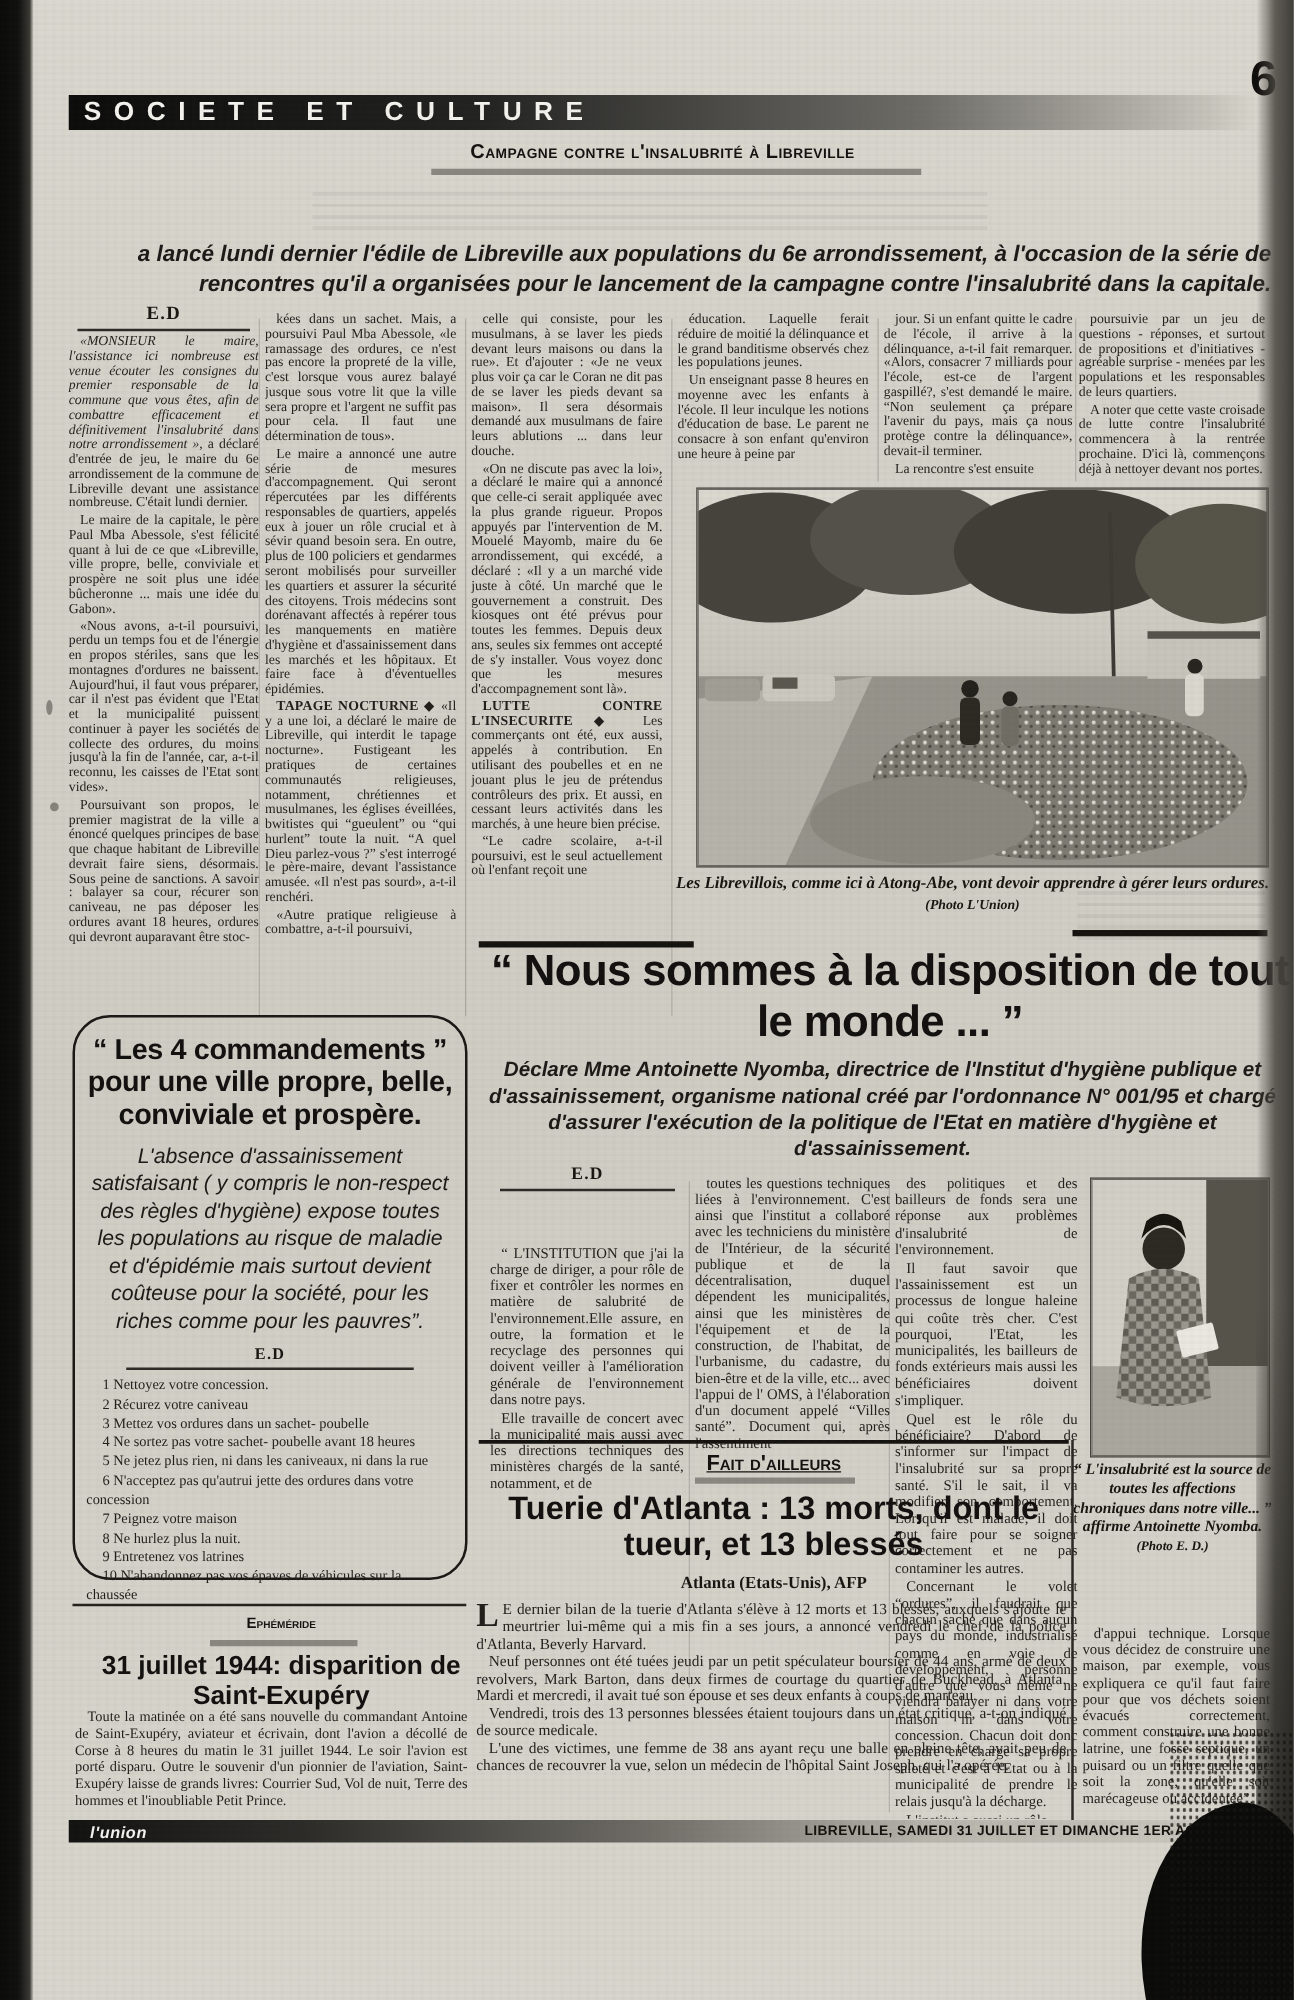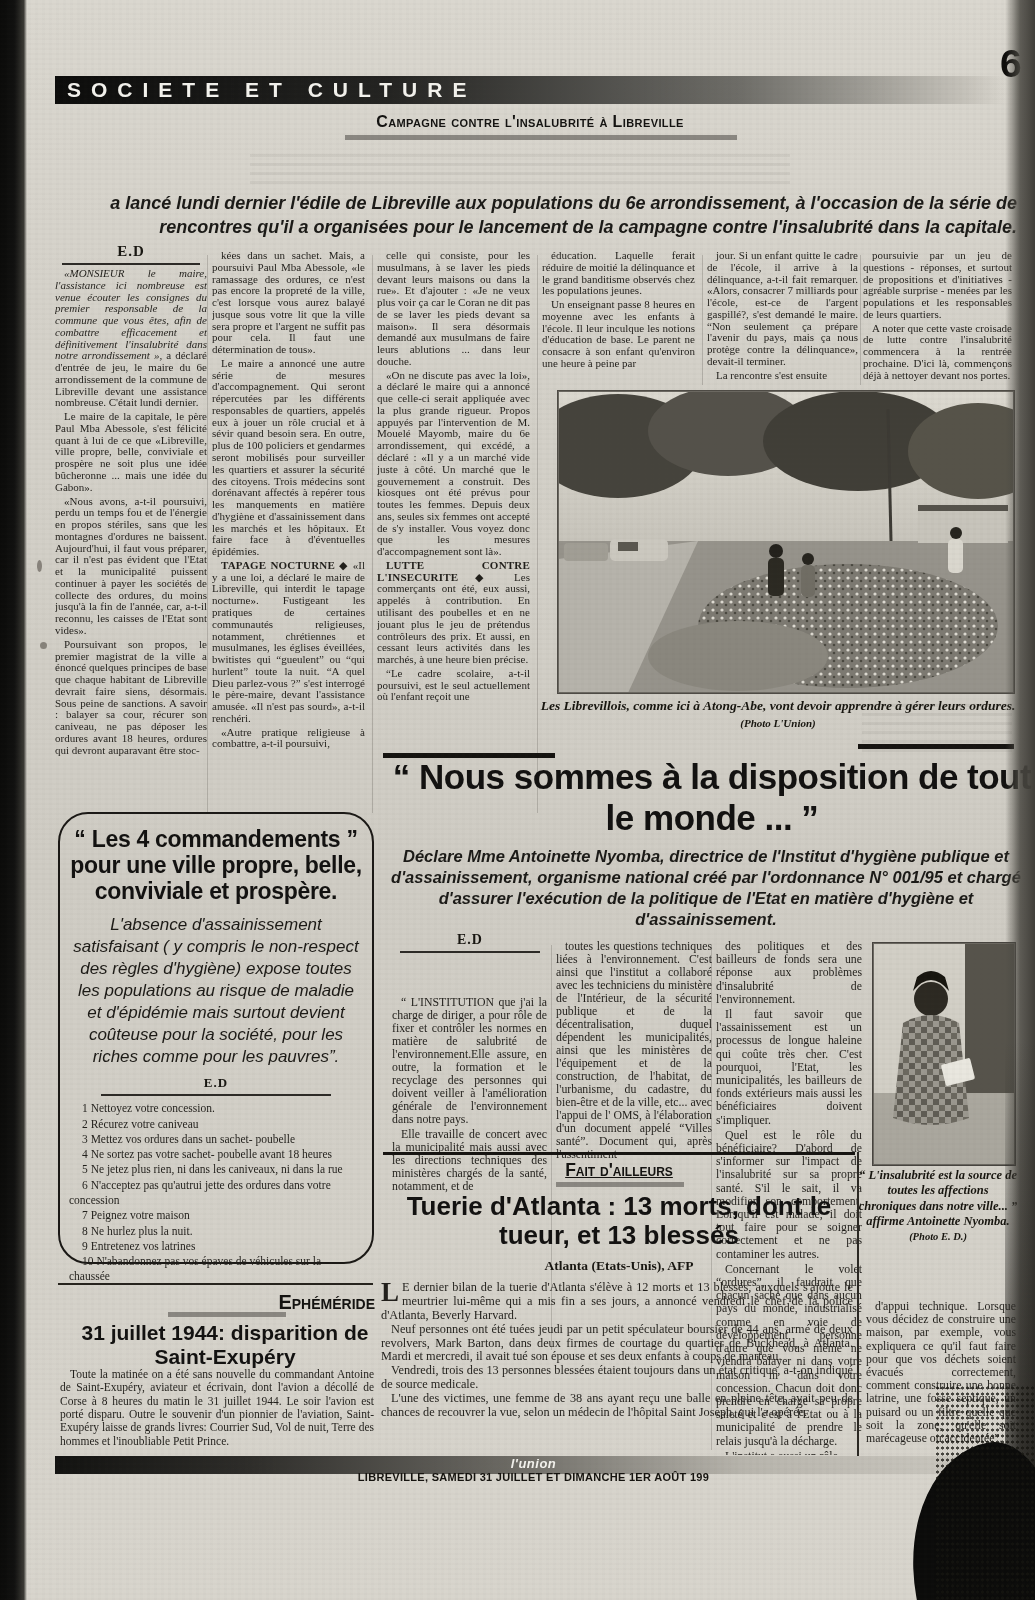--- a/index.html
+++ b/index.html
@@ -86,22 +86,22 @@
 
   .cbox{position:absolute;left:58px;top:812px;width:316px;height:452px;box-sizing:border-box;
     border:2.5px solid #1a1815;border-radius:30px;padding:12px 9px 6px 9px;}
   .cbox-title{text-align:center;font-weight:bold;font-size:23px;line-height:1.14;color:#121110;letter-spacing:-.3px;}
   .cbox-intro{margin-top:9px;text-align:center;font-style:italic;font-size:17px;line-height:1.3;color:#1c1a16;}
   .cbox-byline{width:230px;margin:7px auto 5px auto;font-size:13px;}
   .cbox-list{font-family:"Liberation Serif",serif;font-size:11.5px;line-height:1.33;color:#211f1b;}
   .cbox-list div{text-indent:13px;margin:0;}
 
   .eph-divider{left:58px;top:1283px;width:315px;height:2px;background:#25221c;}
-  .eph-kicker{position:absolute;left:75px;top:1291px;width:300px;text-align:right;
-    font-weight:bold;font-size:20px;font-variant:small-caps;color:#131210;}
+  .eph-kicker{position:absolute;left:75px;top:1291px;width:300px;text-align:center;
+    font-weight:bold;font-size:12px;font-variant:small-caps;color:#131210;}
   .eph-bar{left:168px;top:1312px;width:118px;}
   .eph-headline{position:absolute;left:68px;top:1321px;width:314px;text-align:center;
     font-weight:bold;font-size:21px;line-height:1.12;color:#121110;}
   .eph-body{position:absolute;left:60px;top:1368px;width:314px;font-family:"Liberation Serif",serif;
     font-size:11.5px;line-height:1.16;text-align:justify;color:#211f1b;}
   .eph-body p{margin:0;text-indent:10px;}
 
   .fait-rule{left:383px;top:1152px;width:472px;height:3px;}
   .fait-vrule{position:absolute;left:857px;top:1152px;width:2px;height:308px;background:#2b2823;}
   .fait-kicker{position:absolute;left:383px;top:1160px;width:472px;text-align:center;
@@ -110,22 +110,22 @@
   .fait-headline{position:absolute;left:383px;top:1192px;width:472px;text-align:center;
     font-weight:bold;font-size:26px;line-height:1.12;color:#121110;}
   .fait-dateline{position:absolute;left:383px;top:1258px;width:472px;text-align:center;
     font-family:"Liberation Serif",serif;font-weight:bold;font-size:13.5px;color:#181611;}
   .atlanta{left:381px;top:1281px;width:472px;height:178px;font-size:12.3px;line-height:1.13;}
   .atlanta p{text-indent:10px;margin:0;}
   .atlanta p:first-child{text-indent:0;}
   .dropcap{float:left;font-size:27px;line-height:22px;font-weight:bold;padding:0 3px 0 0;}
 
   .footer-bar{position:absolute;left:55px;top:1456px;width:957px;height:18px;box-sizing:border-box;
-    display:flex;align-items:center;justify-content:space-between;padding:0 5px;
-    background:linear-gradient(90deg,#121210 0%,#2d2c29 20%,#6d6b65 48%,#b8b5ad 72%,#cdcac2 100%);flex-direction:column;}
+    display:flex;align-items:center;justify-content:space-between;padding:0 17px;
+    background:linear-gradient(90deg,#121210 0%,#2d2c29 20%,#6d6b65 48%,#b8b5ad 72%,#cdcac2 100%);}
   .footer-logo{color:#f4f3ee;font-weight:bold;font-style:italic;font-size:13px;letter-spacing:.5px;}
   .footer-date{color:#14120e;font-weight:bold;font-size:11px;letter-spacing:.3px;white-space:nowrap;}
 </style>
 </head>
 <body>
 
 <div class="scan">
 
   <div class="edge-left"></div>
   <div class="ghost" style="left:250px;top:148px;width:540px;height:36px;"></div>

